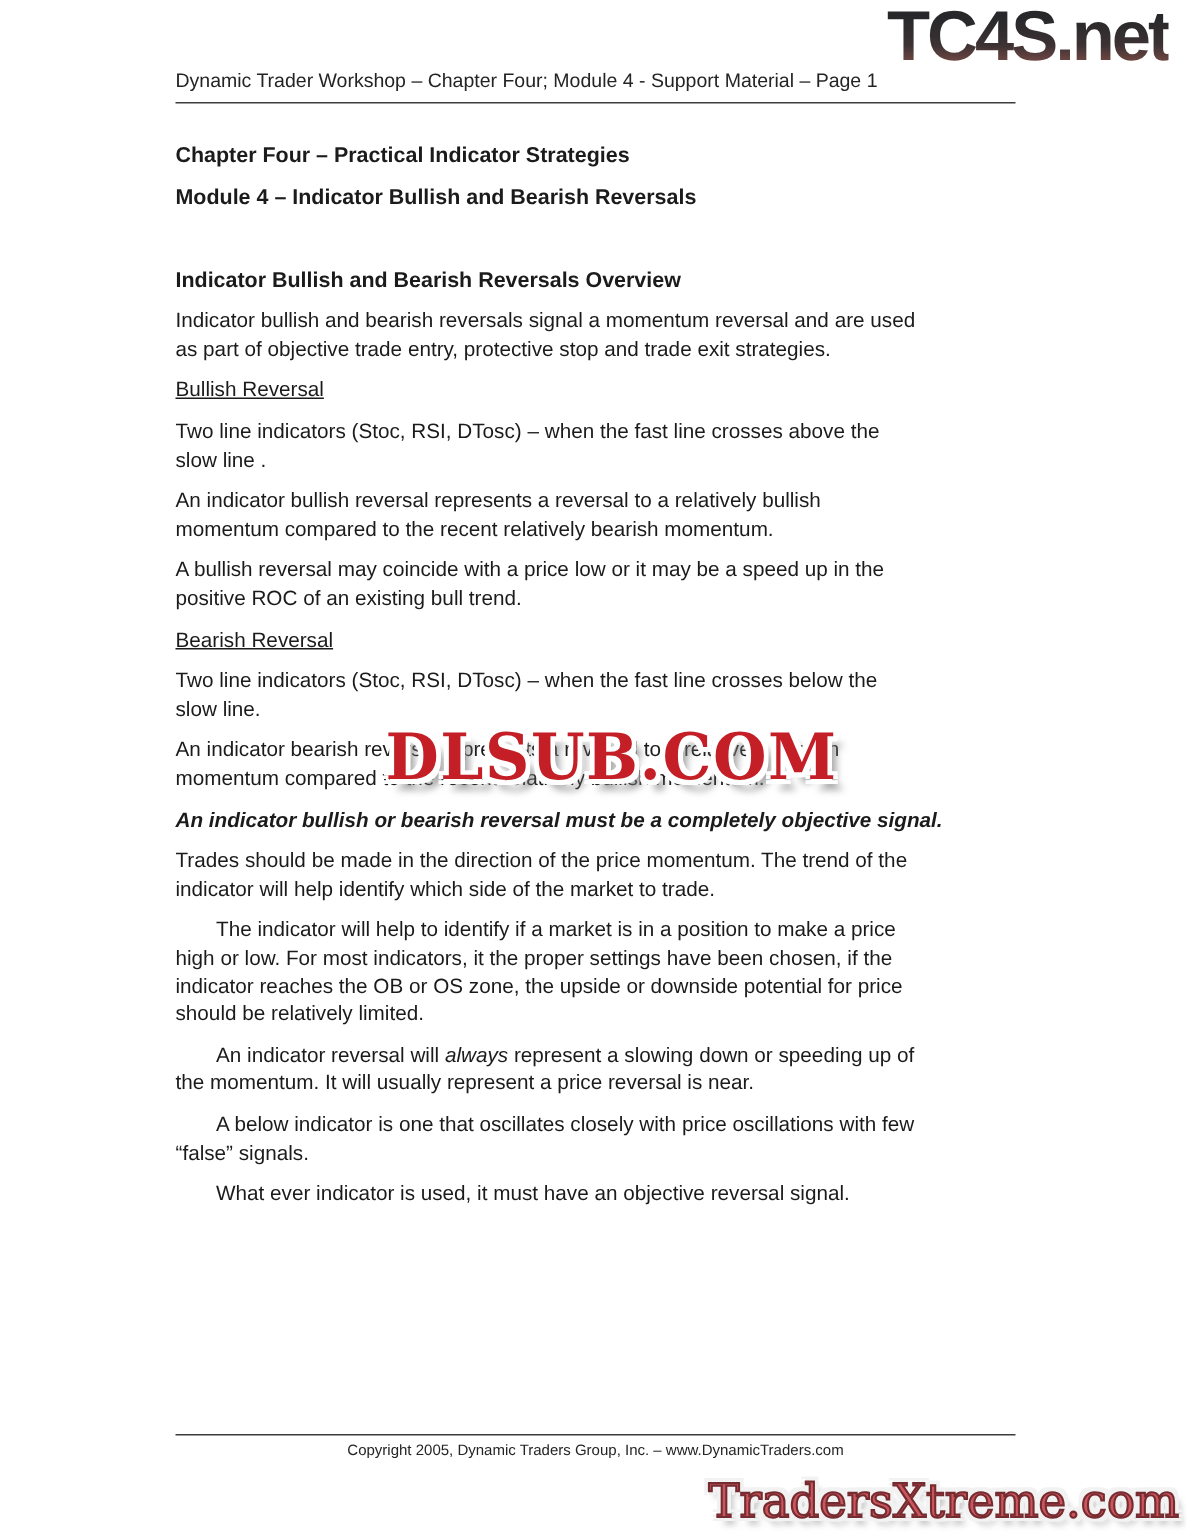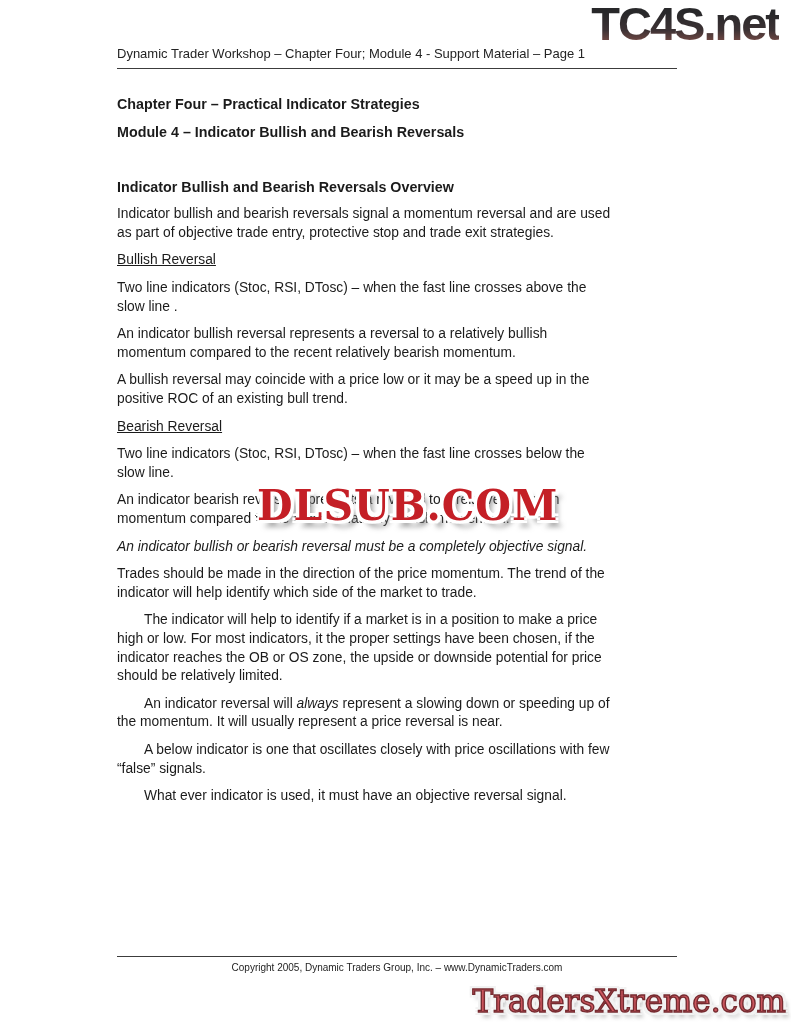--- a/index.html
+++ b/index.html
@@ -62,21 +62,21 @@
     font-size: 13.8px;
     white-space: pre-line;
   }
   .content h2, .content h3 {
     font-size: 14.3px;
     font-weight: bold;
     white-space: normal;
   }
   .section-gap { margin-top: 36.5px !important; }
   .u-head { text-decoration: underline; }
-  .italic-para { font-style: italic; }
+  .italic-para { font-style: italic; font-weight: bold; }
   .indent { text-indent: 27px; }
   .em { font-style: italic; }
 
   
   .dlsub-badge {
     position: absolute;
     top: 481px;
     left: 257px;
     font-family: "DejaVu Serif", serif;
     font-weight: bold;

